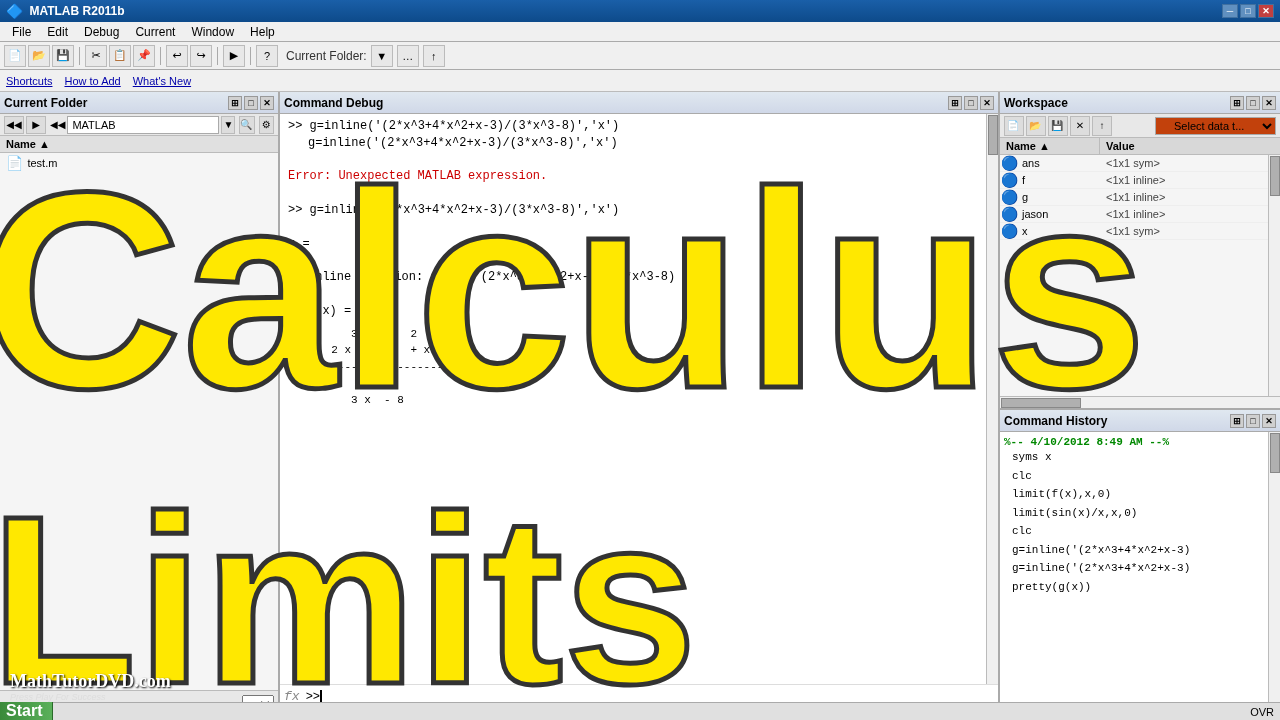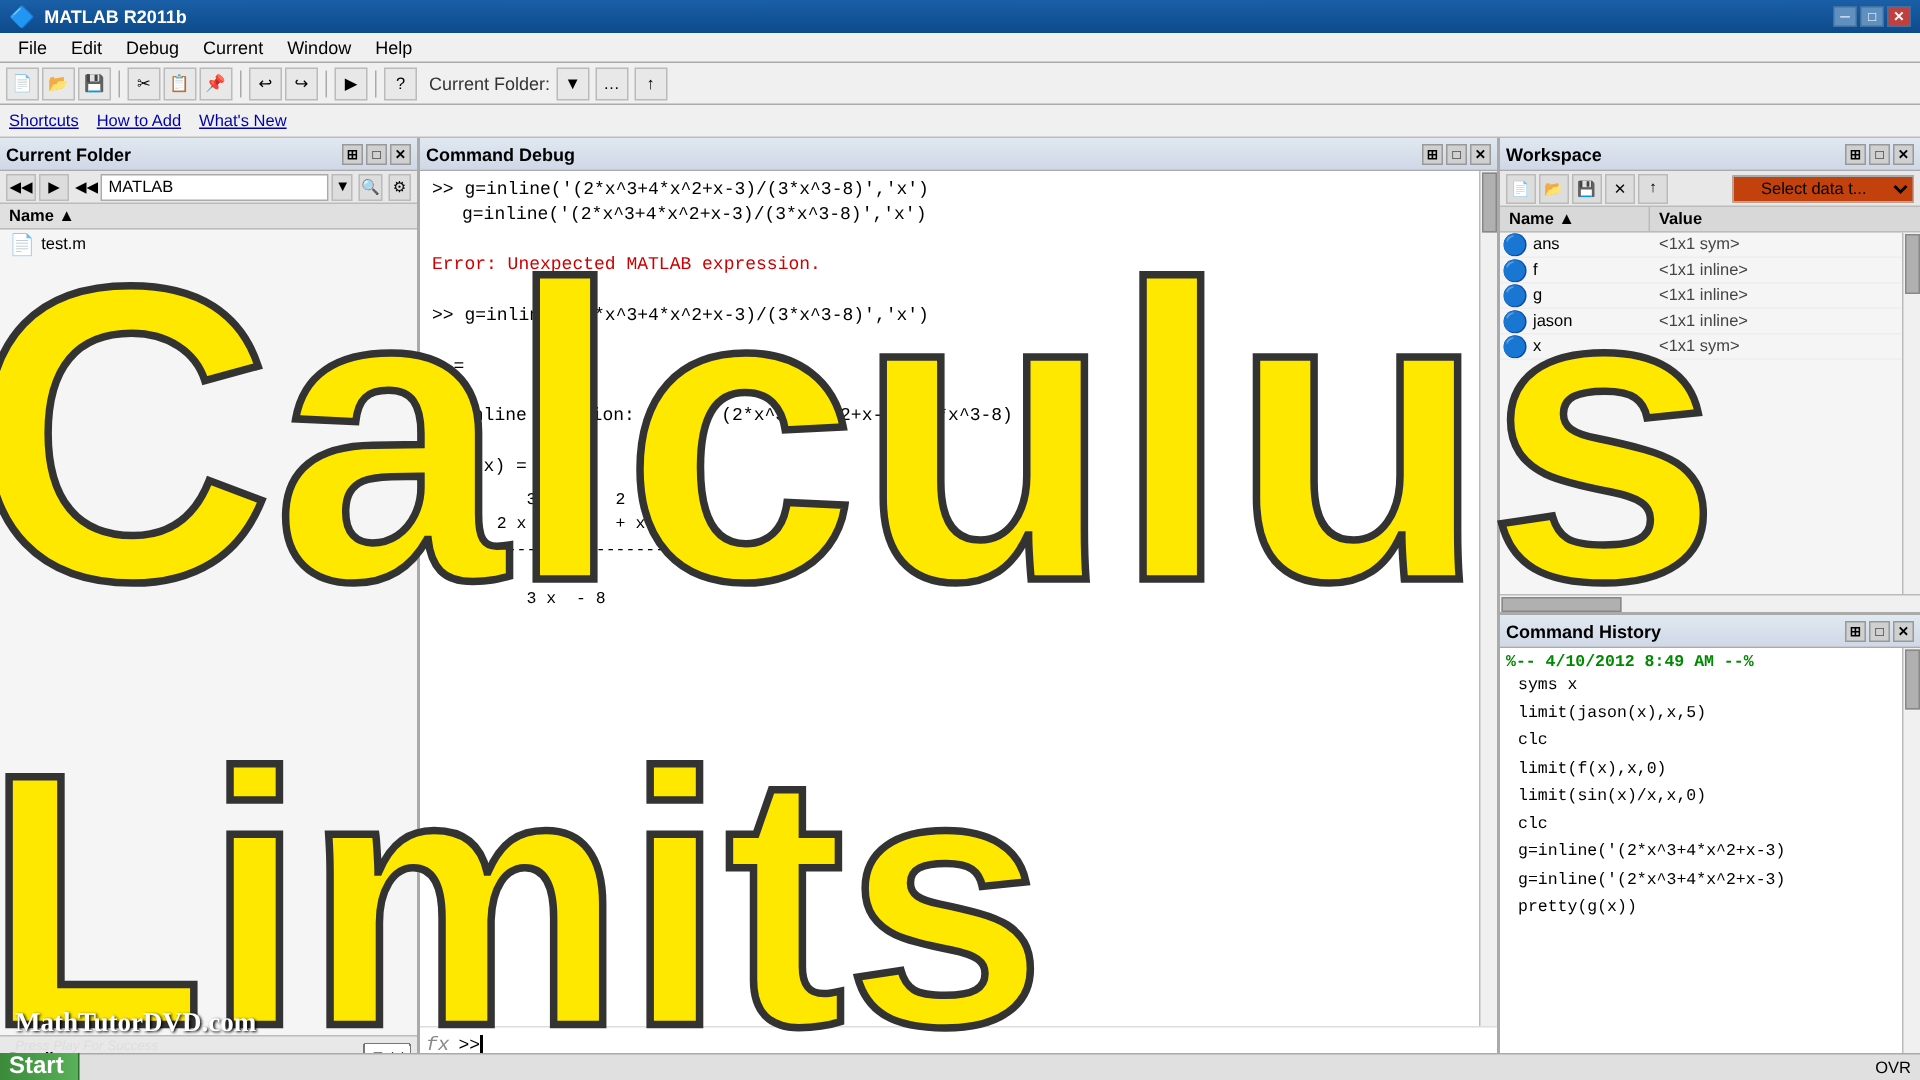--- a/index.html
+++ b/index.html
@@ -722,21 +722,20 @@
         <div class="panel-header-btns">
           <div class="ph-btn">⊞</div>
           <div class="ph-btn">□</div>
           <div class="ph-btn">✕</div>
         </div>
       </div>
       <div style="display:flex;flex:1;overflow:hidden">
         <div class="ch-content">
           <div class="ch-separator">%-- 4/10/2012 8:49 AM --%</div>
           <div class="ch-item">  syms x</div>
-          <div class="ch-item">  limit(jason(x),x,5)</div>
           <div class="ch-item">  clc</div>
           <div class="ch-item">  limit(f(x),x,0)</div>
           <div class="ch-item">  limit(sin(x)/x,x,0)</div>
           <div class="ch-item">  clc</div>
           <div class="ch-item">  g=inline('(2*x^3+4*x^2+x-3)</div>
           <div class="ch-item">  g=inline('(2*x^3+4*x^2+x-3)</div>
           <div class="ch-item">  pretty(g(x))</div>
         </div>
         <div class="scroll-track">
           <div class="scroll-thumb"></div>

